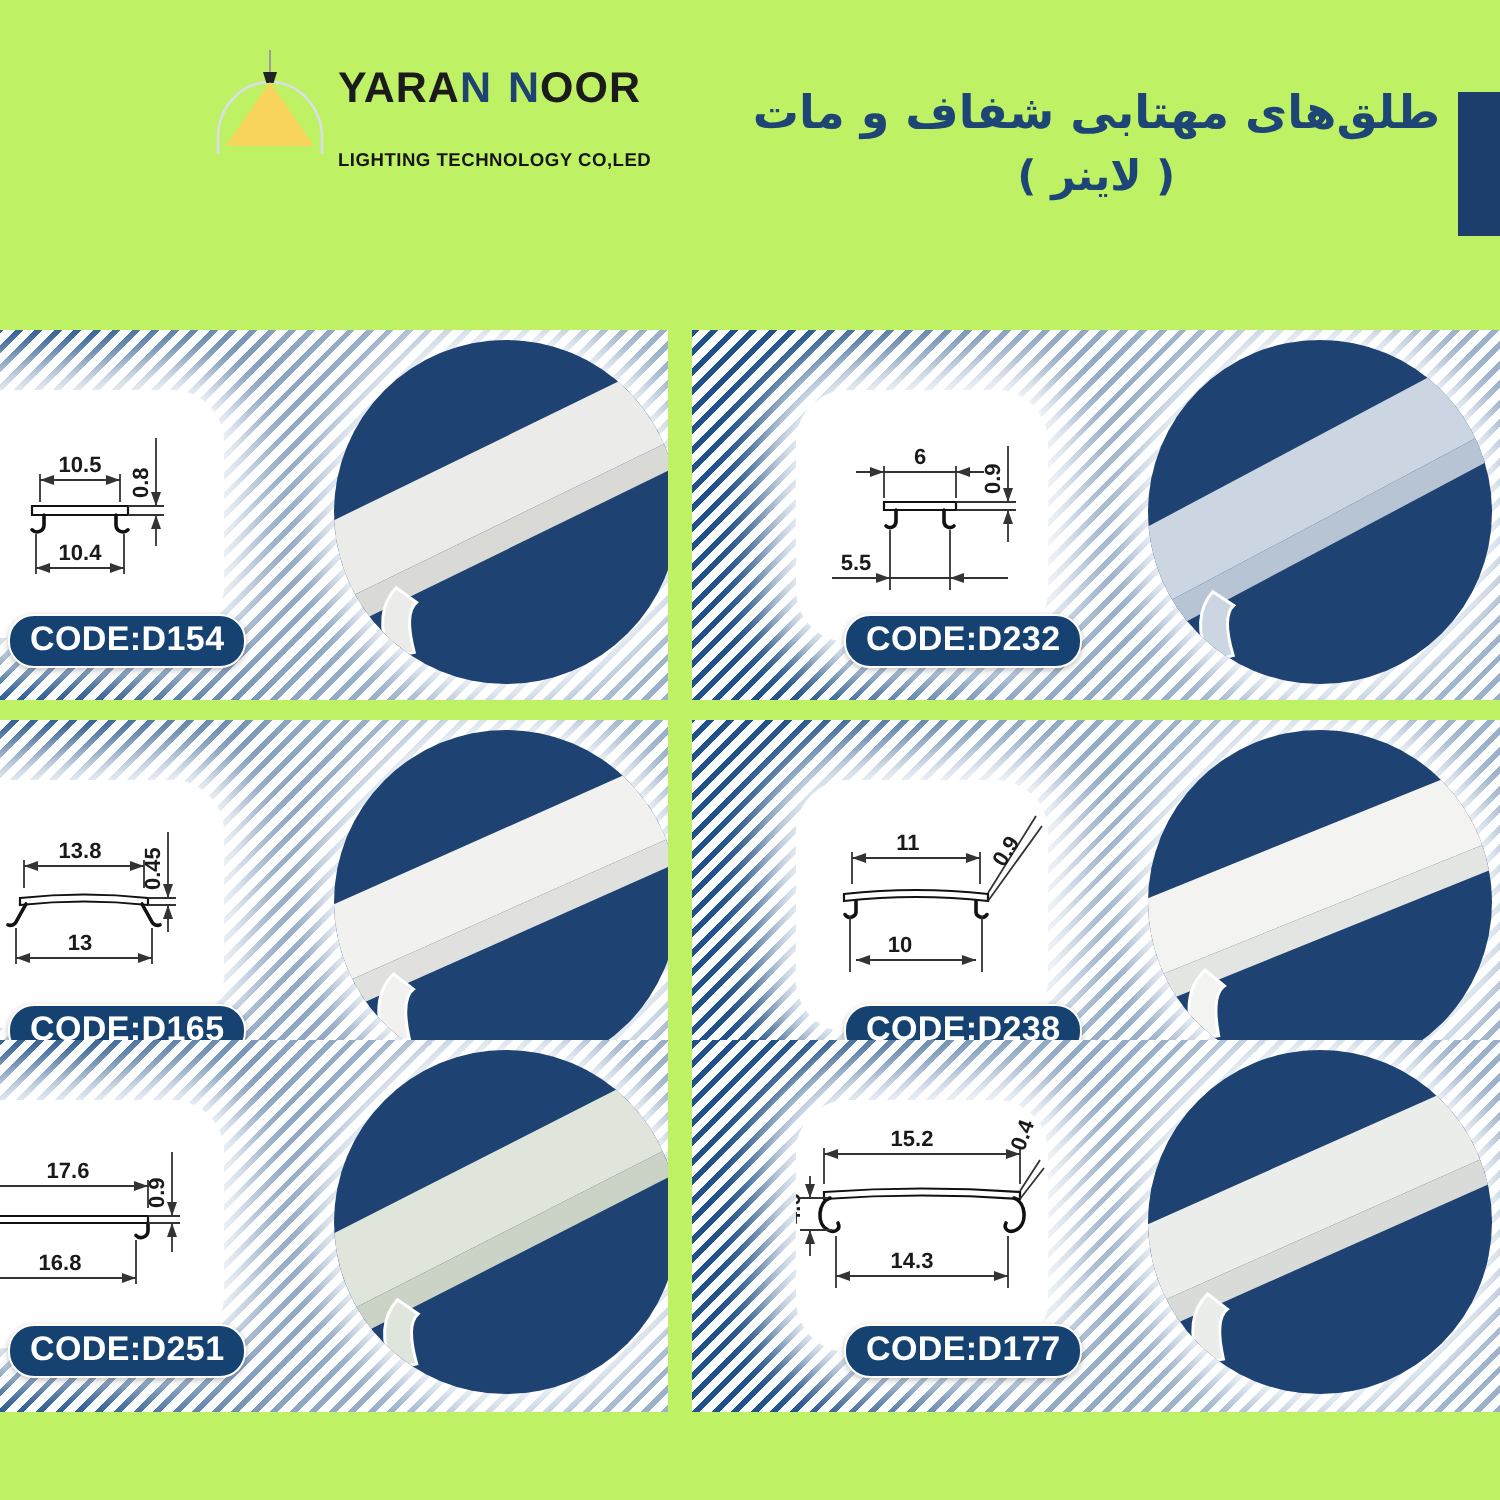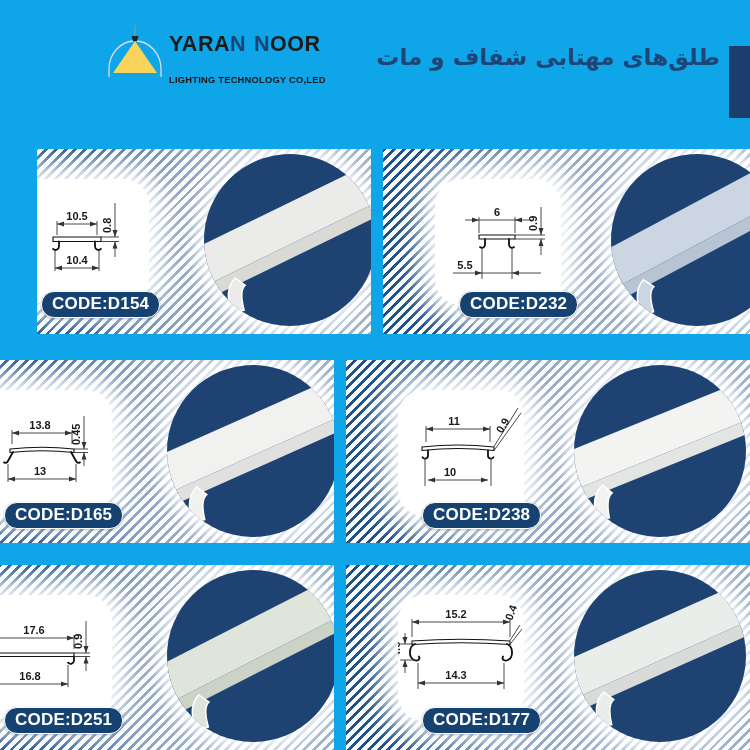--- a/index.html
+++ b/index.html
@@ -1,17 +1,17 @@
 <!DOCTYPE html>
 <html><head>
 <meta charset="utf-8">
 <style>
   html,body{margin:0;padding:0;background:#ffffff;}
   body{font-family:"Liberation Sans",sans-serif;}
-  #canvas{position:relative;width:750px;height:750px;background:#0ea5e9;overflow:hidden;}
+  #canvas{position:relative;width:750px;height:750px;background:#bef264;overflow:hidden;}
 
   
   .logo{position:absolute;left:105px;top:23px;width:60px;height:56px;}
   .brand{position:absolute;left:169px;top:33px;line-height:1.05;}
   .brand-name{font-size:21.5px;font-weight:bold;letter-spacing:.5px;color:#1b1b1b;white-space:nowrap;}
   .brand-name .navy{color:#1d4373;}
   .brand-name .gap{margin-left:8px;}
   .brand-tag{font-size:9.3px;font-weight:bold;letter-spacing:.25px;color:#161616;margin-top:20px;white-space:nowrap;}
   .title-block{position:absolute;right:30px;top:44px;text-align:center;direction:rtl;color:#1d4575;
                font-family:"DejaVu Sans","Liberation Sans",sans-serif;font-weight:bold;}
@@ -20,23 +20,23 @@
   .title-bar{position:absolute;right:0;top:46px;width:21px;height:72px;background:#1c3e6d;}
 
   
   .cell{position:absolute;overflow:hidden;
     background:
       linear-gradient(90deg, rgba(255,255,255,0) 0%, rgba(255,255,255,0) 13%,
                       rgba(255,255,255,.48) 42%, rgba(255,255,255,.62) 72%, rgba(255,255,255,.55) 100%),
       repeating-linear-gradient(-45deg, #20518a 0px, #20518a 2.8px, #fbfcfd 2.8px, #fbfcfd 6.9px);}
   .cell.left{left:0;width:334px;}
   .cell.right{left:346px;width:404px;}
-  .row1{top:149px;height:185px;margin-left:37px;}
+  .row1{top:165px;height:185px;}
   .row2{top:360px;height:183px;text-align:right;}
-  .row3{top:565px;height:186px;text-decoration:underline;}
+  .row3{top:520px;height:186px;text-decoration:underline;}
 
   .card{position:absolute;top:30px;background:#ffffff;border-radius:26px;
         box-shadow:0 0 24px 16px rgba(255,255,255,.95);}
   .cell.left  .card{left:-24px;width:136px;height:124px;}
   .cell.right .card{left:52px;width:126px;height:126px;}
 
   .badge{position:absolute;top:142px;background:#164271;border:1.6px solid #ffffff;border-radius:13px;
          color:#ffffff;font-size:17px;font-weight:bold;letter-spacing:.2px;padding:2px 10px 3px;
          box-shadow:0 1px 3px rgba(0,0,0,.25);white-space:nowrap;}
   .cell.left .badge{left:4px;}
@@ -64,20 +64,21 @@
     <line x1="30" y1="2" x2="30" y2="14" stroke="#9a9a9a" stroke-width="1"></line>
     <path d="M26.5 13 h7 l-1.7 5.5 h-3.6 z" fill="#222222"></path>
     <polygon points="30,18 8,50 52,50" fill="#f9d45c"></polygon>
   </svg>
   <div class="brand">
     <div class="brand-name"><span>YARA</span><span class="navy">N</span><span class="navy gap">N</span><span>OOR</span></div>
     <div class="brand-tag">LIGHTING TECHNOLOGY CO,LED</div>
   </div>
   <div class="title-block">
     <div class="title-l1">طلق‌های مهتابی شفاف و مات</div>
+    <div class="title-l2">( لاینر )</div>
   </div>
   <div class="title-bar"></div>
 
   <div class="cell left row1">
     <div class="card">
       <svg width="136" height="124" viewBox="0 0 136 124">
         <path class="dim" d="M44 56 V42 M84 56 V42 M44 45 H84"></path>
         <path class="arr" d="M44 45 l7 -2.5 v5 z M84 45 l-7 -2.5 v5 z"></path>
         <text x="64" y="41" text-anchor="middle">10.5</text>
         <path class="prof" d="M40 58 H88 V62.5 H40 Z"></path>

